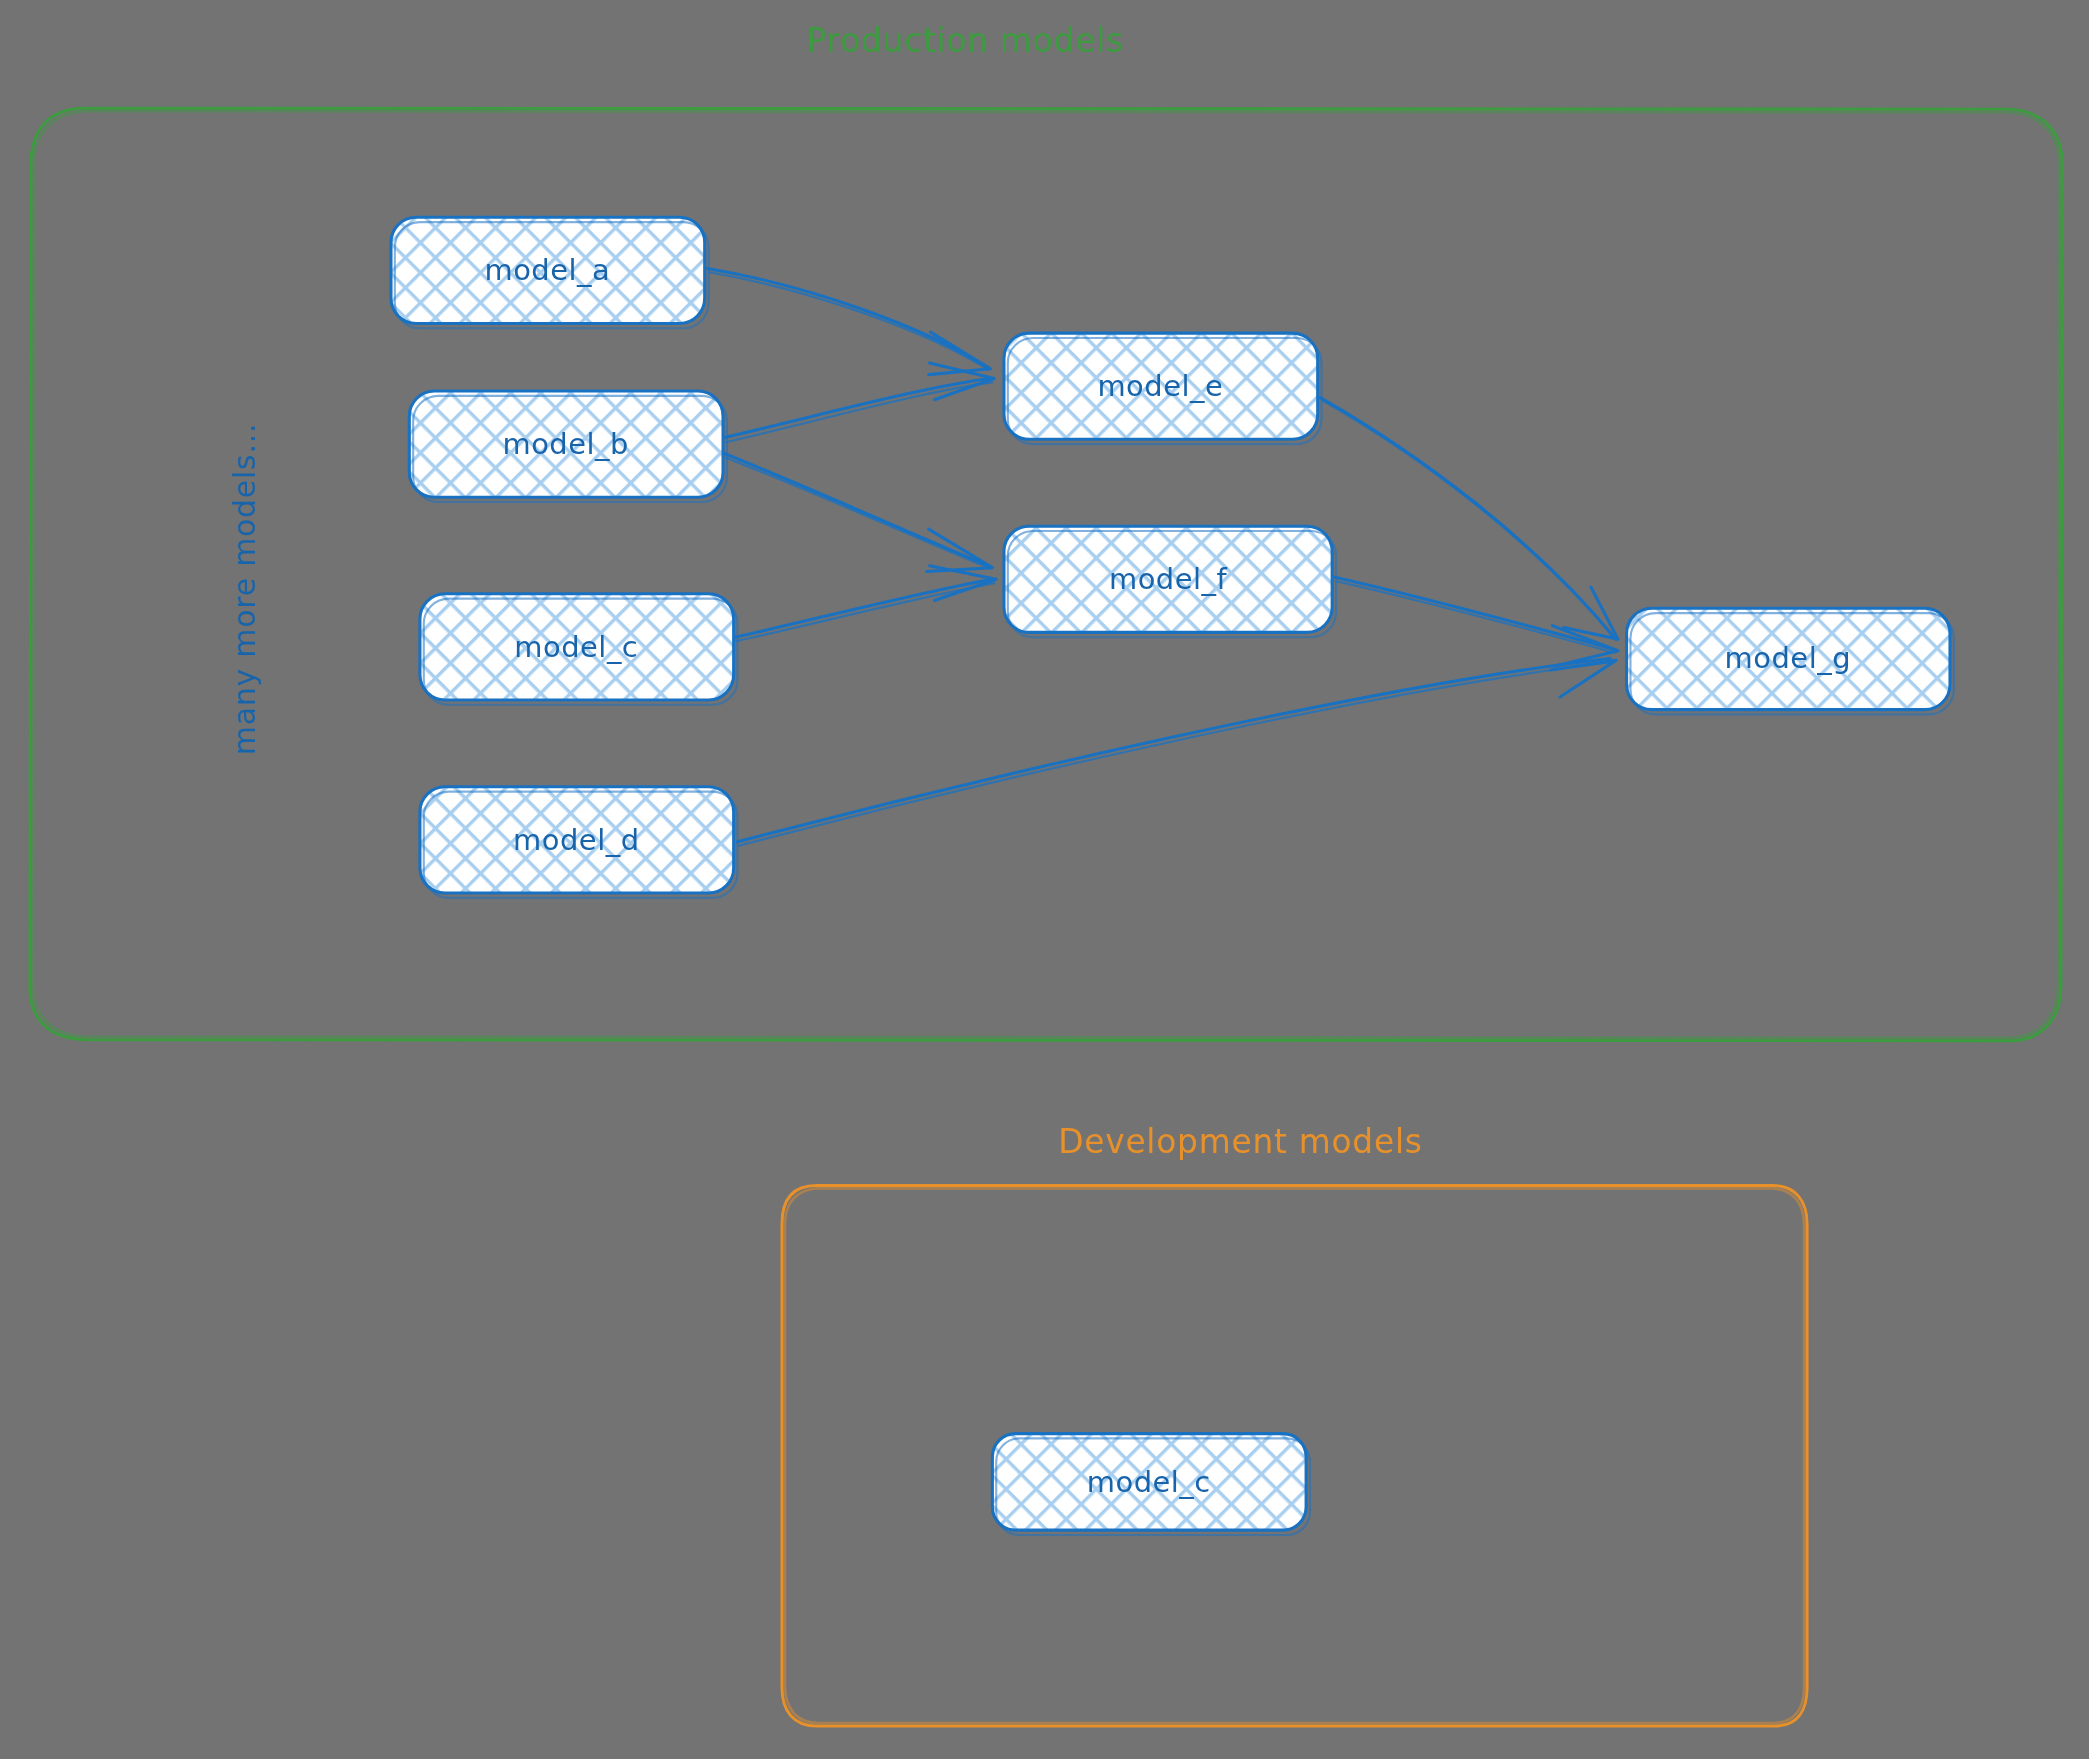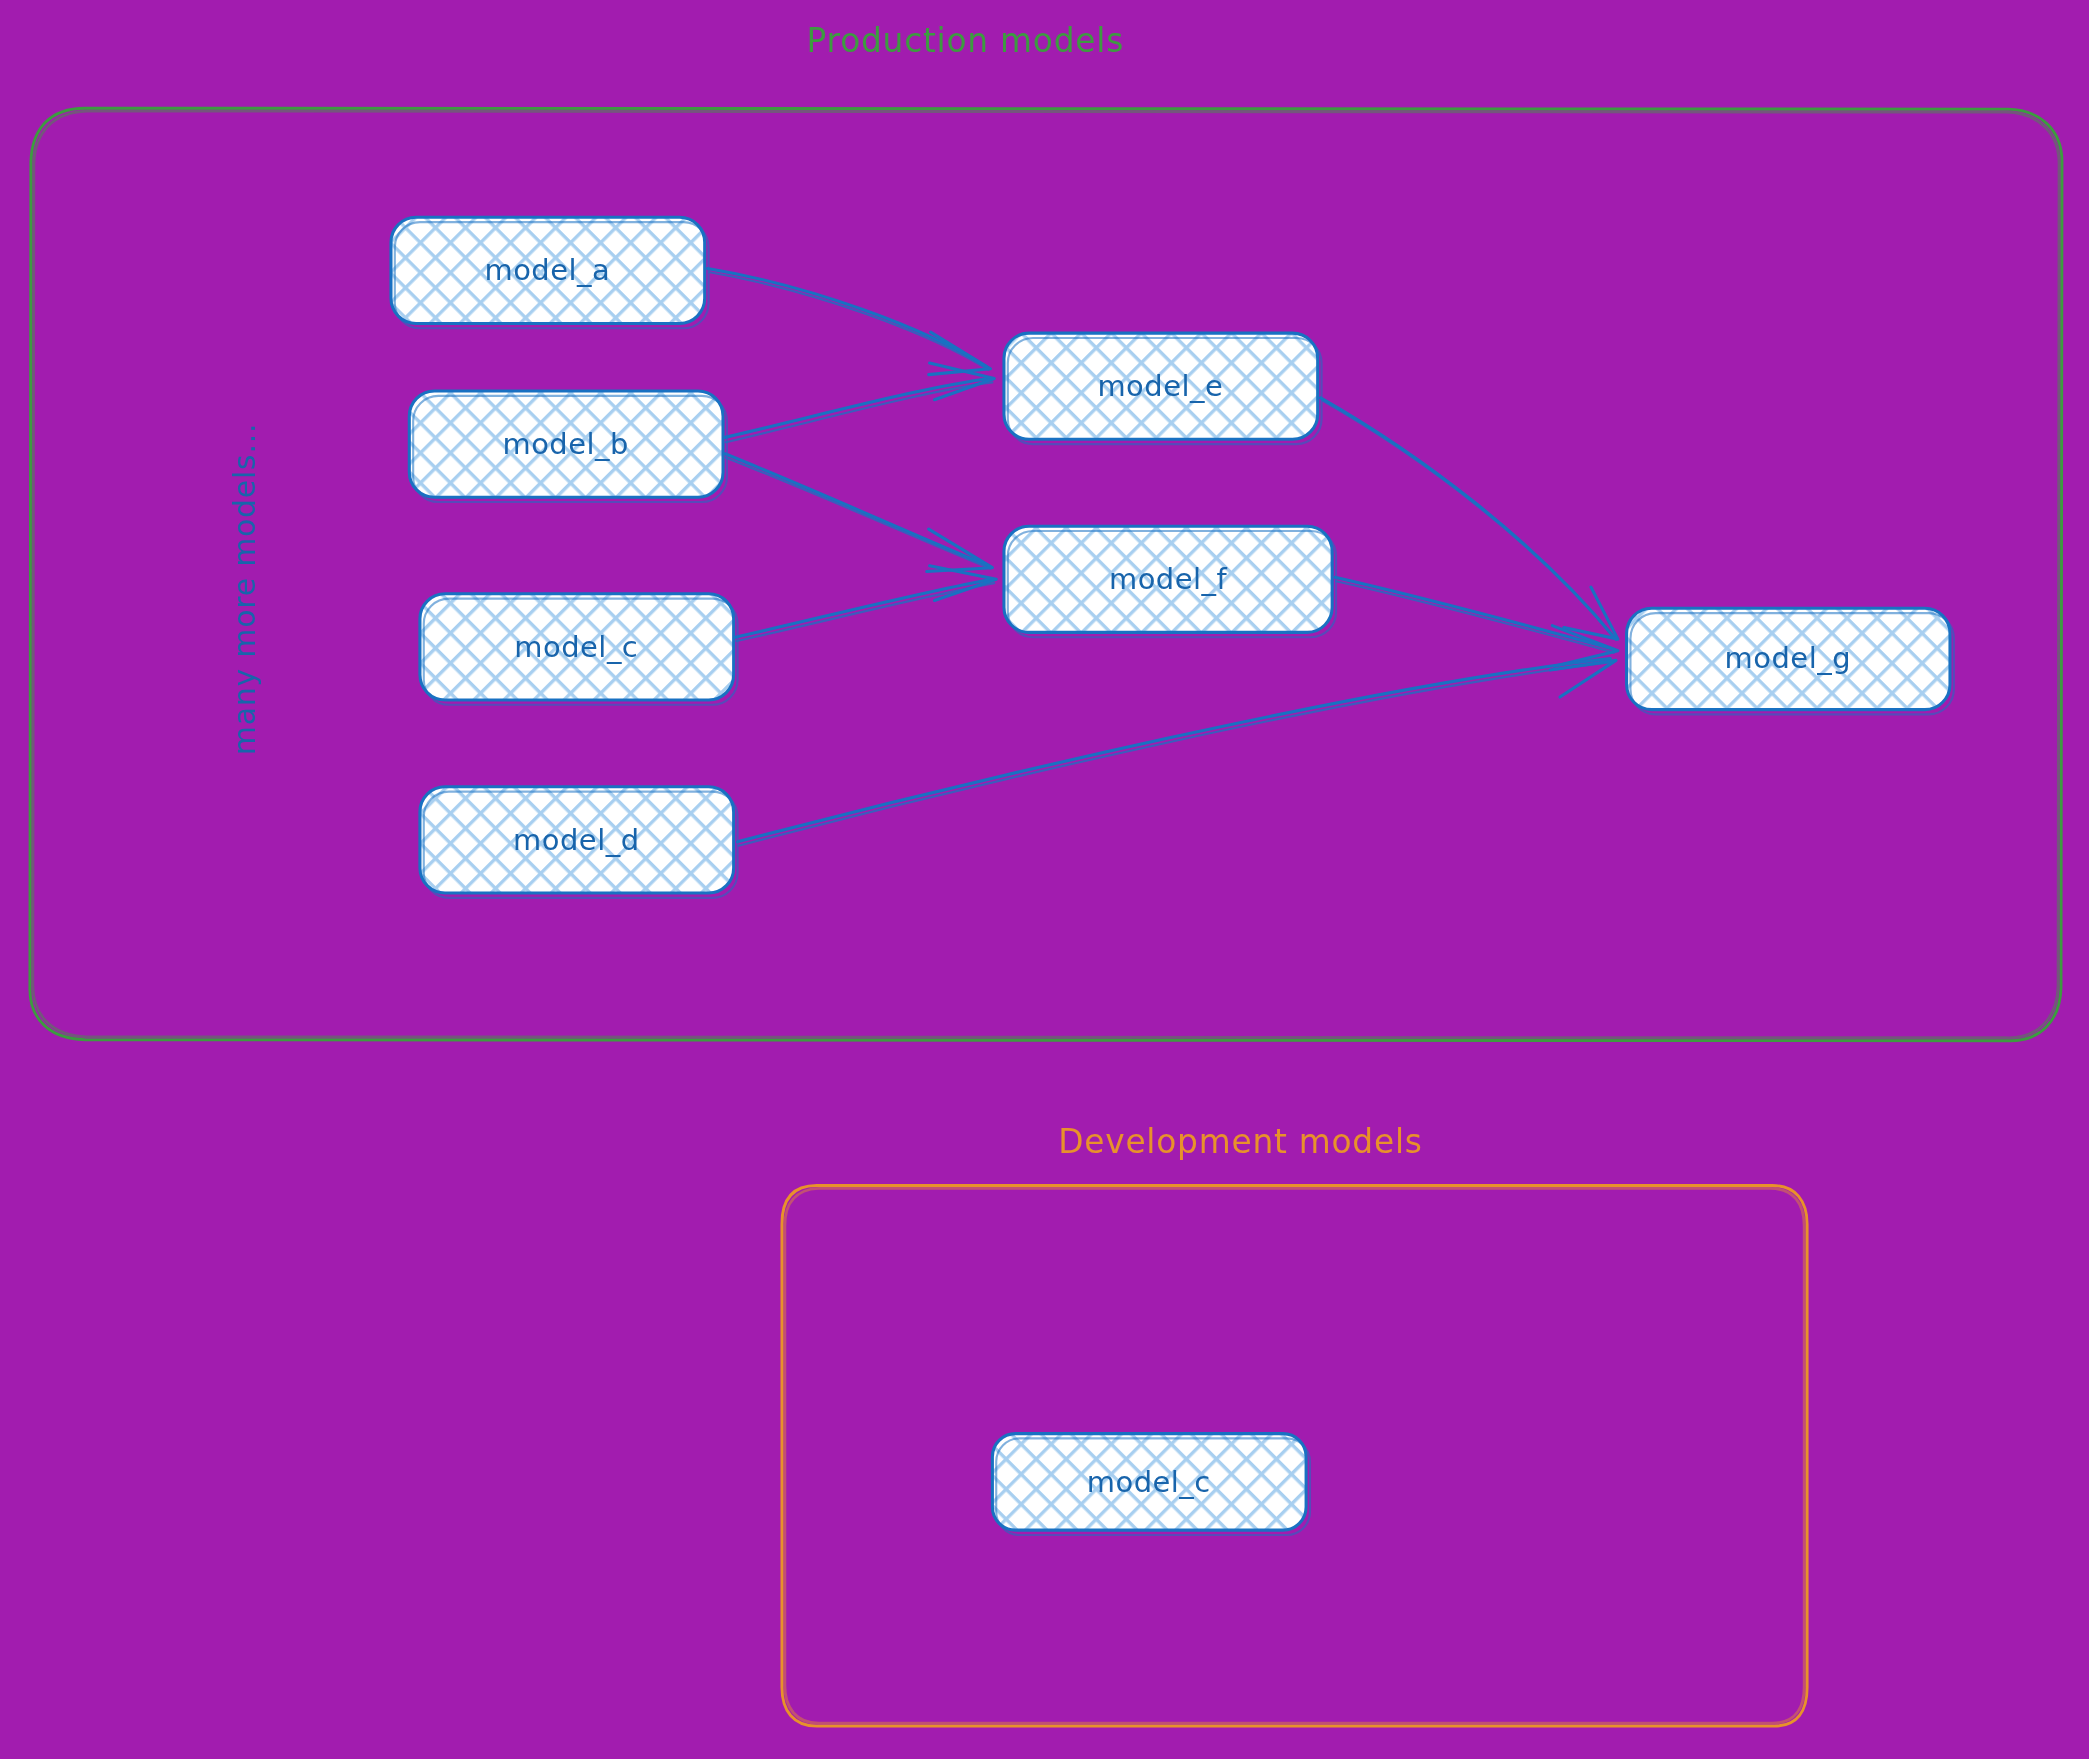--- a/index.html
+++ b/index.html
@@ -10,21 +10,21 @@
   body {
     width: 2089px;
     height: 1759px;
     font-family: "DejaVu Sans", sans-serif;
     overflow: hidden;
   }
   #stage {
     position: relative;
     width: 2089px;
     height: 1759px;
-    background: #a21caf;
+    background: #737373;
   }
   svg.diagram {
     position: absolute;
     top: 0;
     left: 0;
     width: 2089px;
     height: 1759px;
     display: block;
   }
   .node-label,

